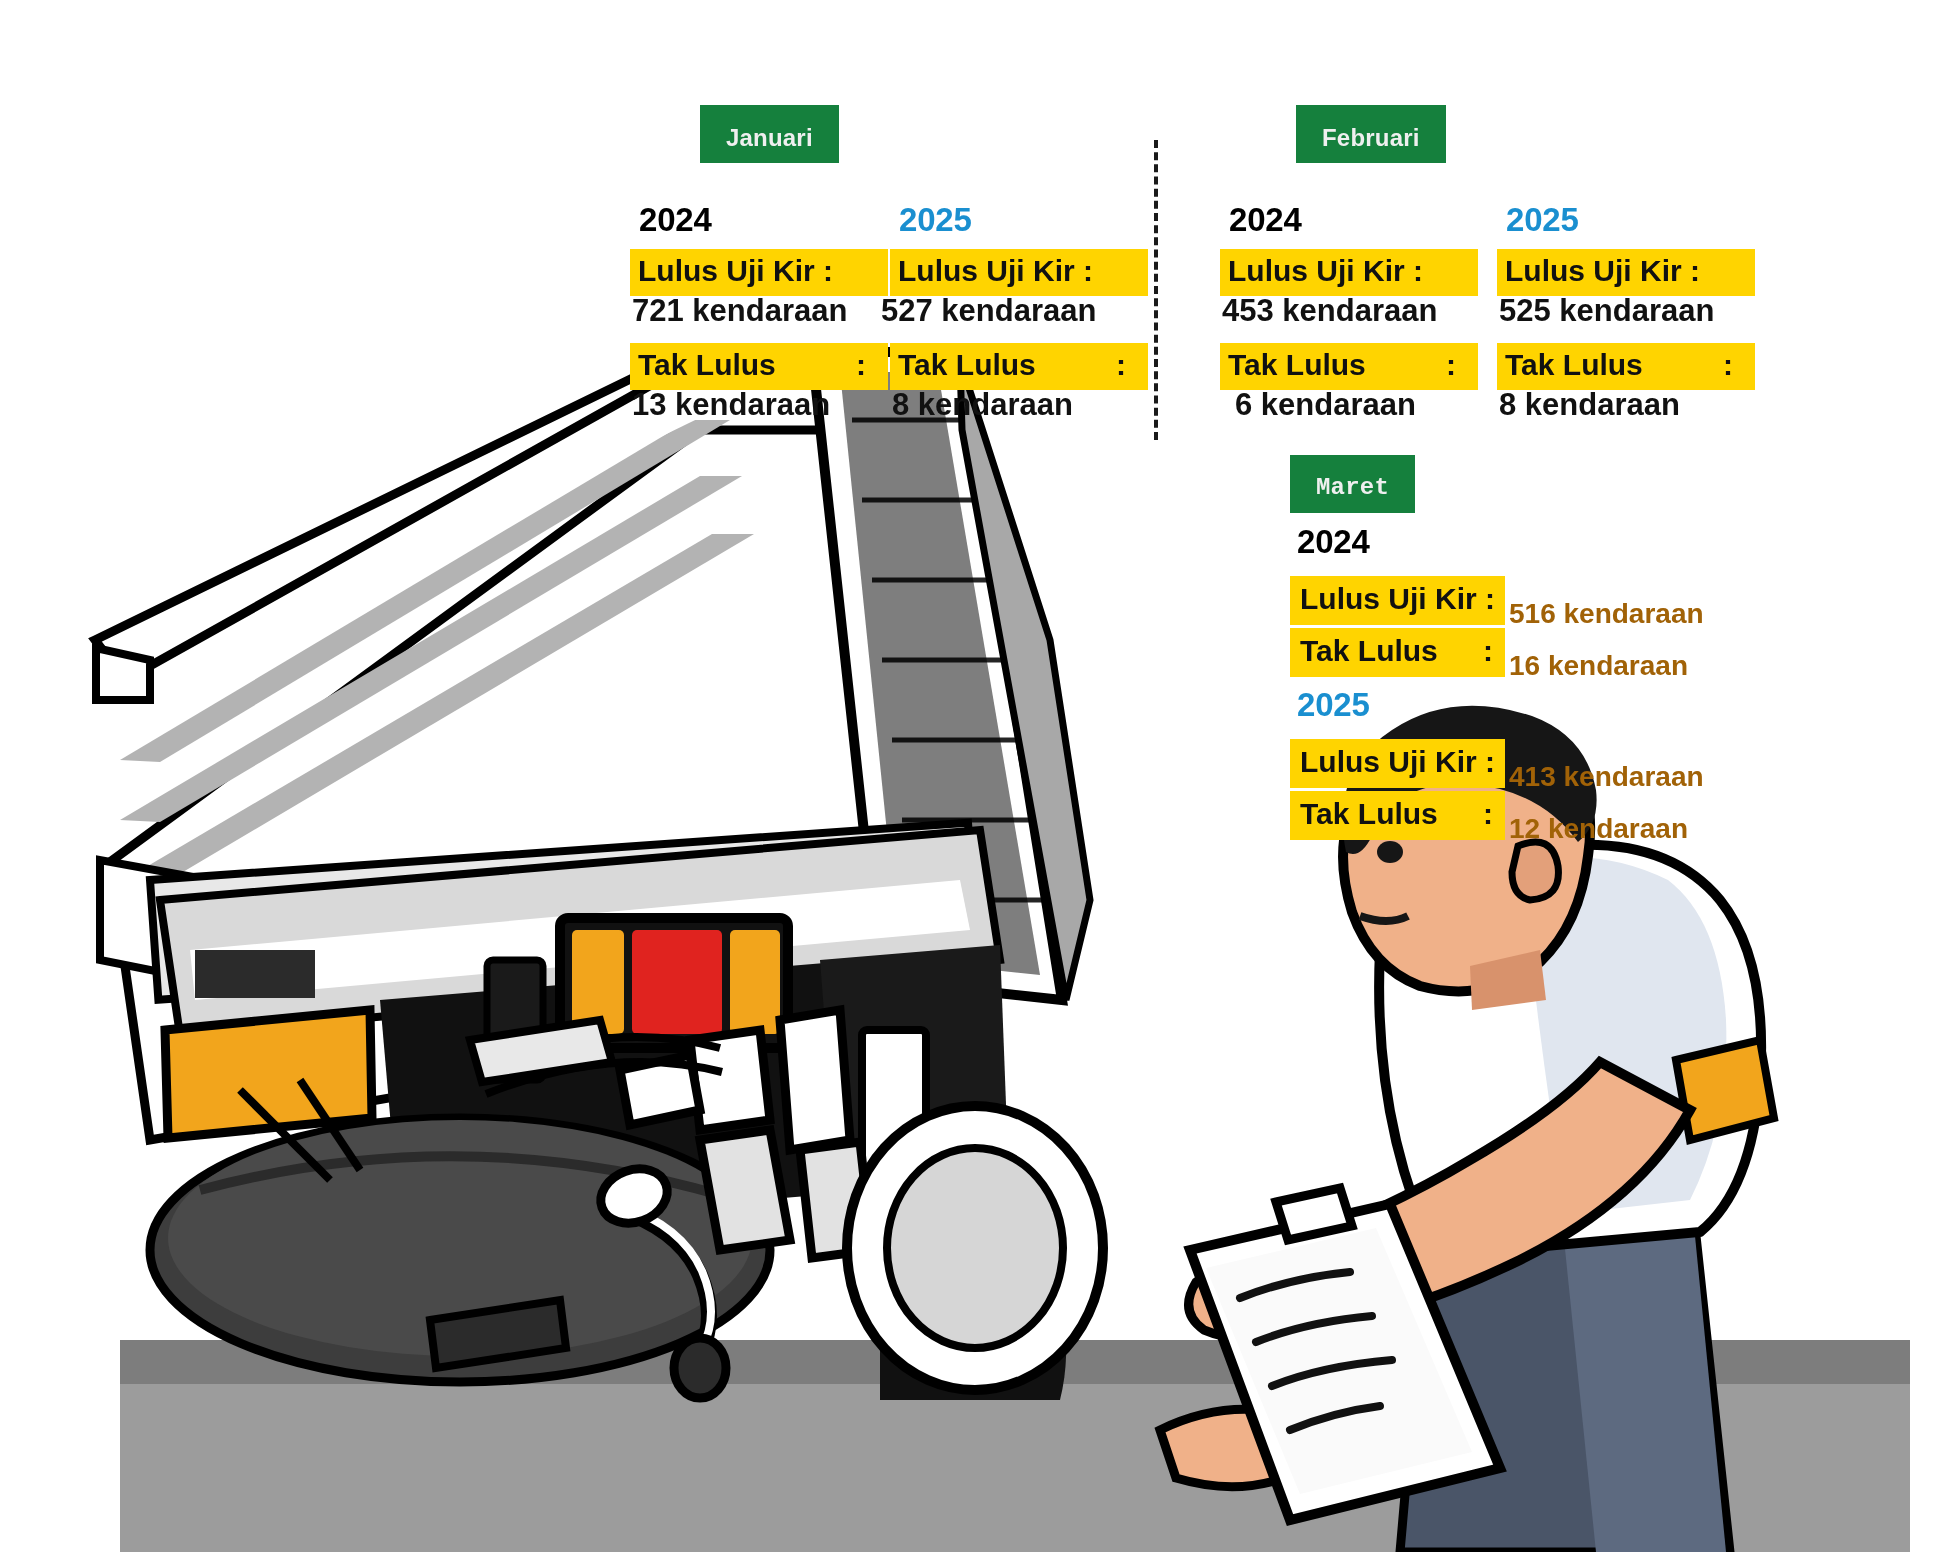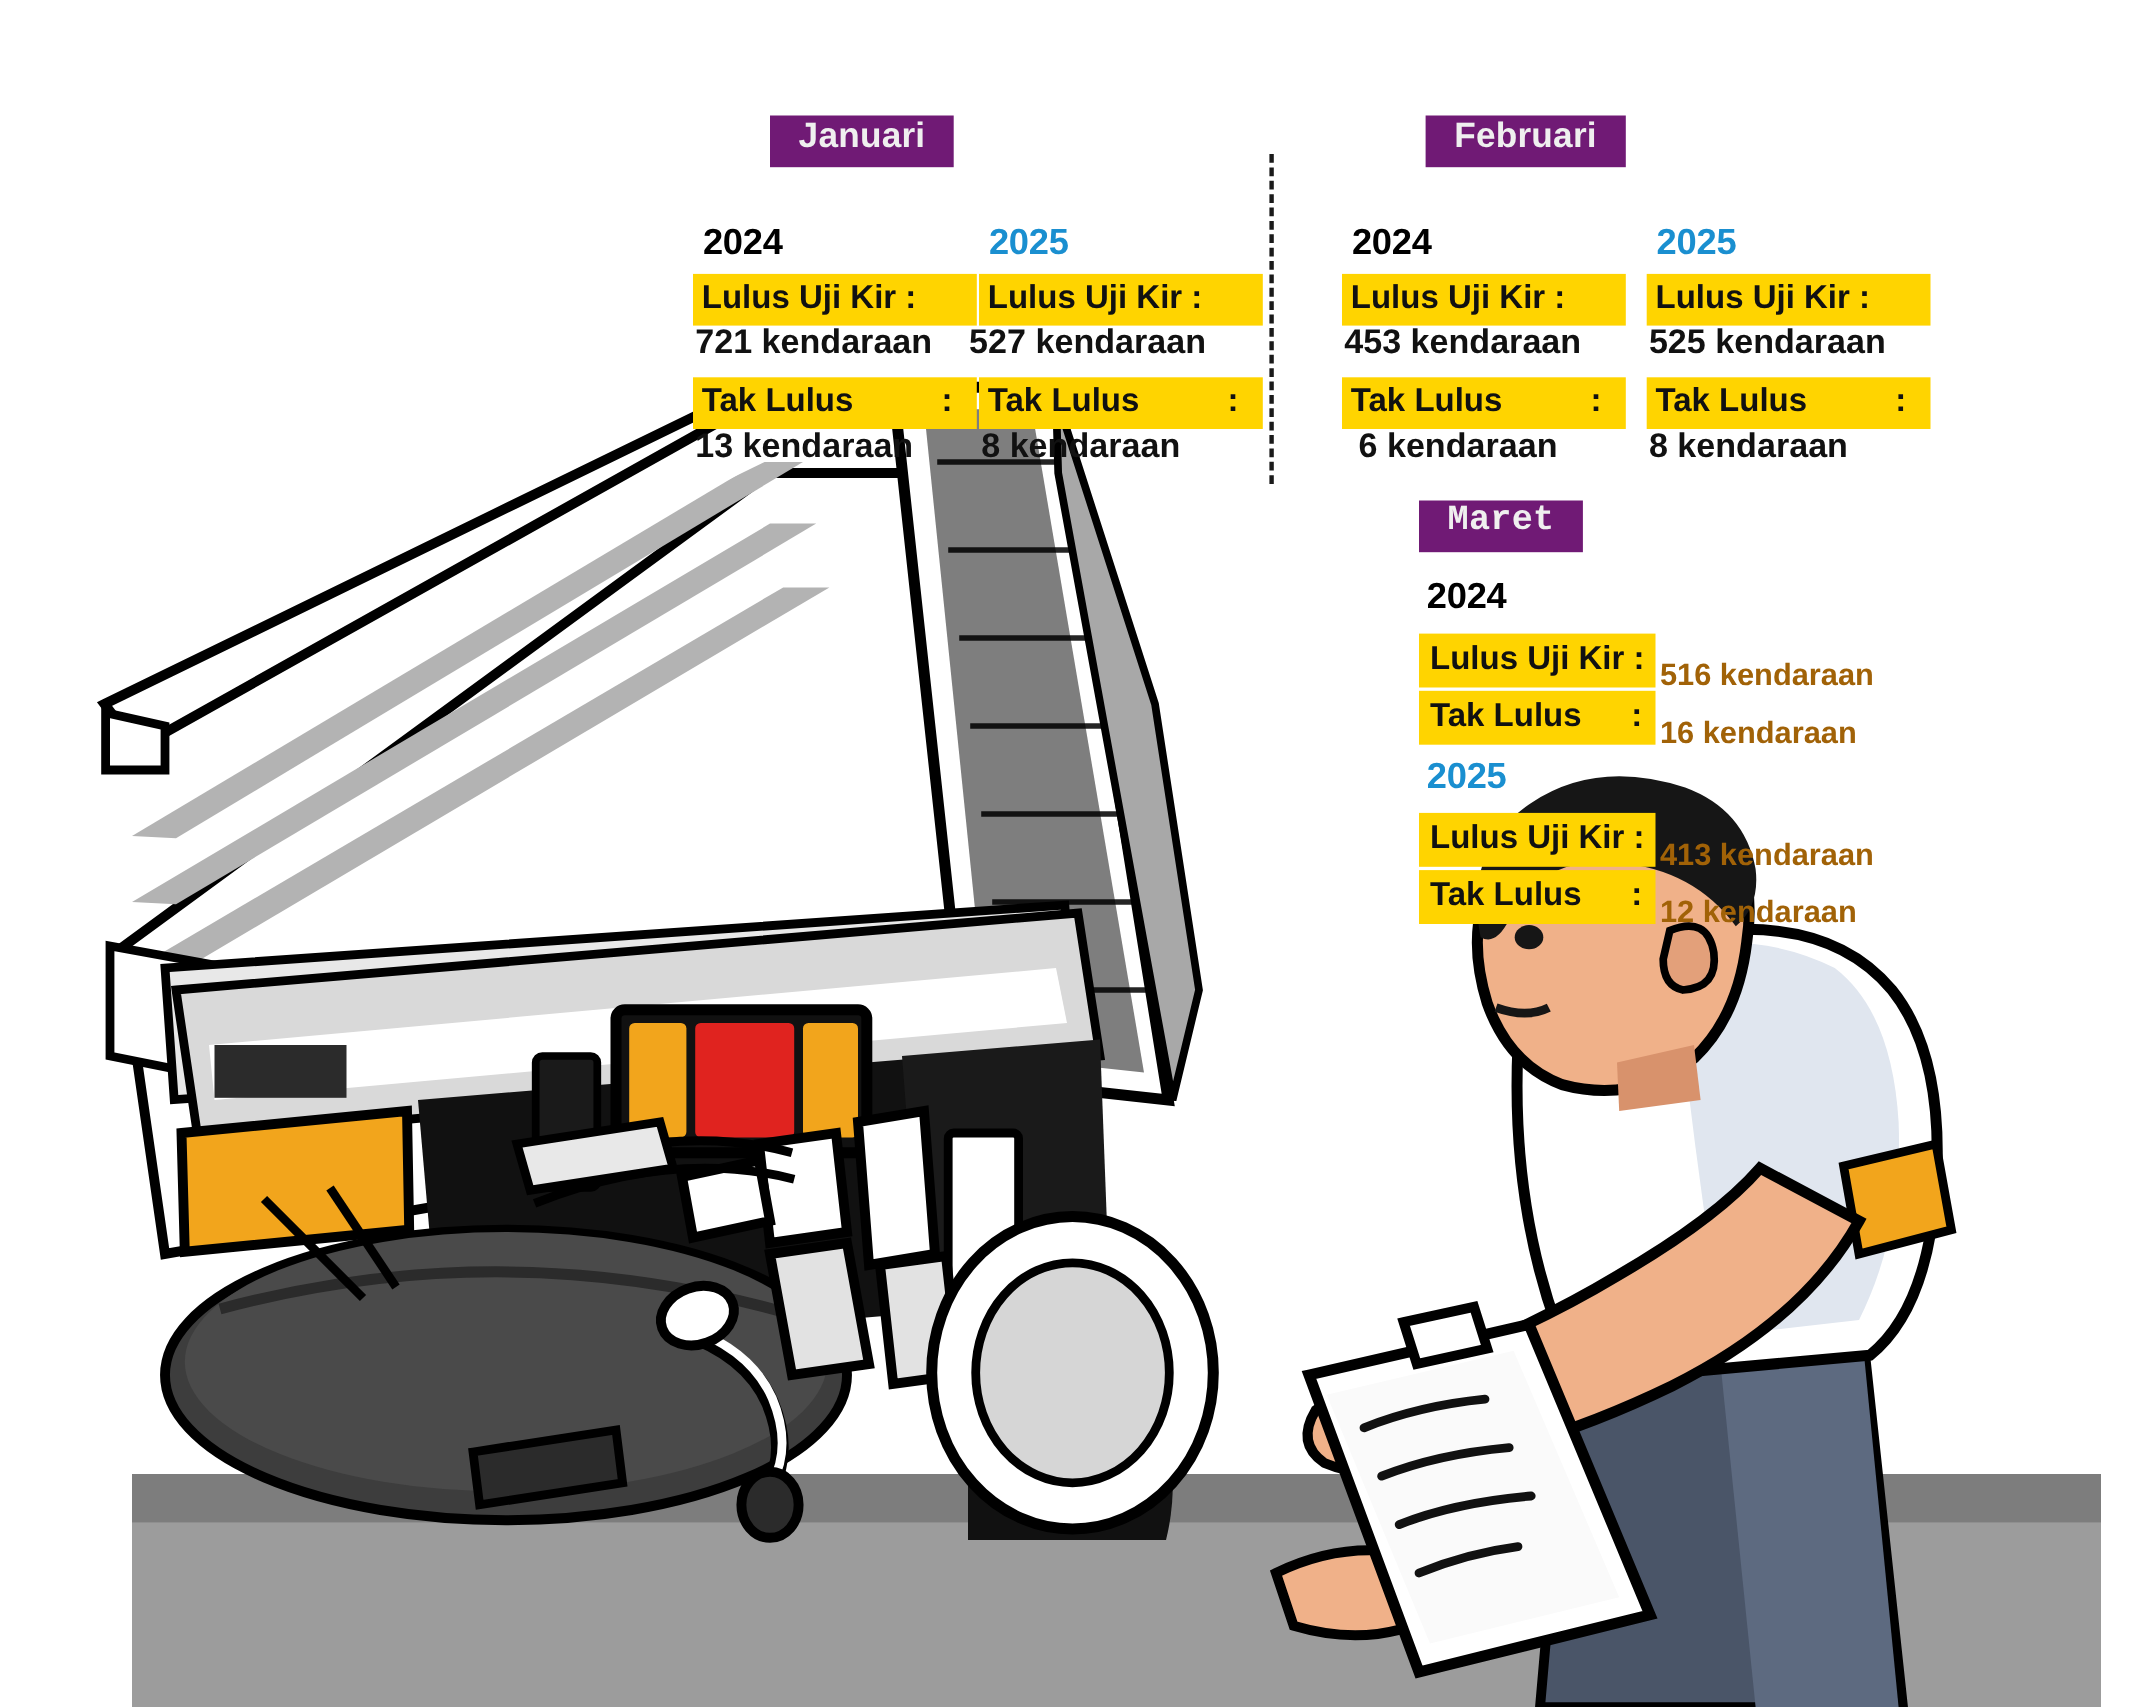--- a/index.html
+++ b/index.html
@@ -26,26 +26,26 @@
     line-height: 1.22;
     font-weight: 800;
     letter-spacing: -0.6px;
     color: #111111;
     font-family: "Liberation Sans", sans-serif;
   }
   .headline div { white-space: nowrap; }
 
   .month-tag {
     position:absolute;
-    background: #701a75;
+    background: #15803d;
     color: #efefef;
     font-weight: 700;
-    font-size: 32px;
+    font-size: 24px;
     line-height: 1;
-    padding: 2px 26px 13px 26px;
+    padding: 21px 26px 13px 26px;
     letter-spacing: 0.2px;
     white-space: nowrap;
   }
 
   .yr {
     position:absolute;
     font-size: 33px;
     font-weight: 800;
     line-height: 1;
     letter-spacing: -0.2px;

